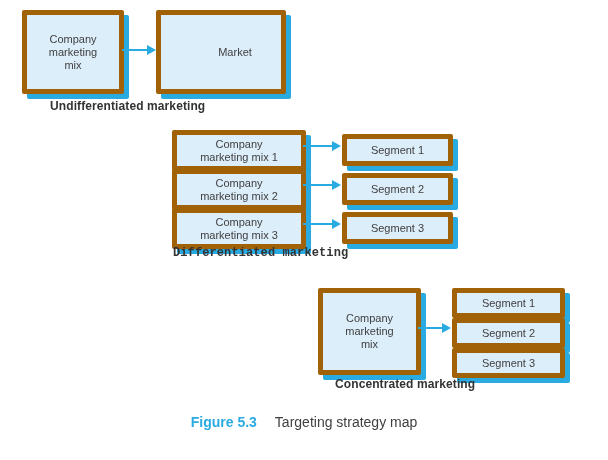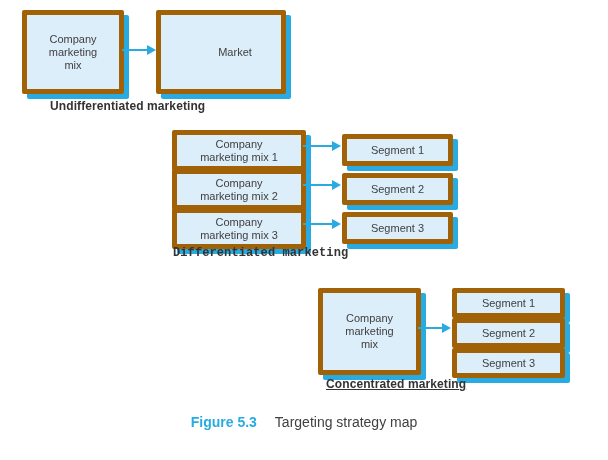--- a/index.html
+++ b/index.html
@@ -83,21 +83,21 @@
   .d-arrow-1   { left: 303px; top: 145px; width: 29px; }
   .d-arrow-2   { left: 303px; top: 184px; width: 29px; }
   .d-arrow-3   { left: 303px; top: 223px; width: 29px; }
   .d-label     { left: 173px; top: 246px; font-family: Liberation Mono, monospace; }
   
   .c-company   { left: 318px; top: 288px; width: 93px;  height: 77px; }
   .c-segment-1 { left: 452px; top: 288px; width: 103px; height: 20px; }
   .c-segment-2 { left: 452px; top: 318px; width: 103px; height: 20px; }
   .c-segment-3 { left: 452px; top: 348px; width: 103px; height: 20px; }
   .c-arrow     { left: 418px; top: 327px; width: 24px; }
-  .c-label     { left: 326px; top: 377px; text-decoration: underline; }
+  .c-label     { left: 335px; top: 377px; }
 </style>
 </head>
 <body>
 
 <div class="canvas">
 
   <div class="box u-company">Company
 marketing
 mix</div>
   <div class="arrow u-arrow"></div>

